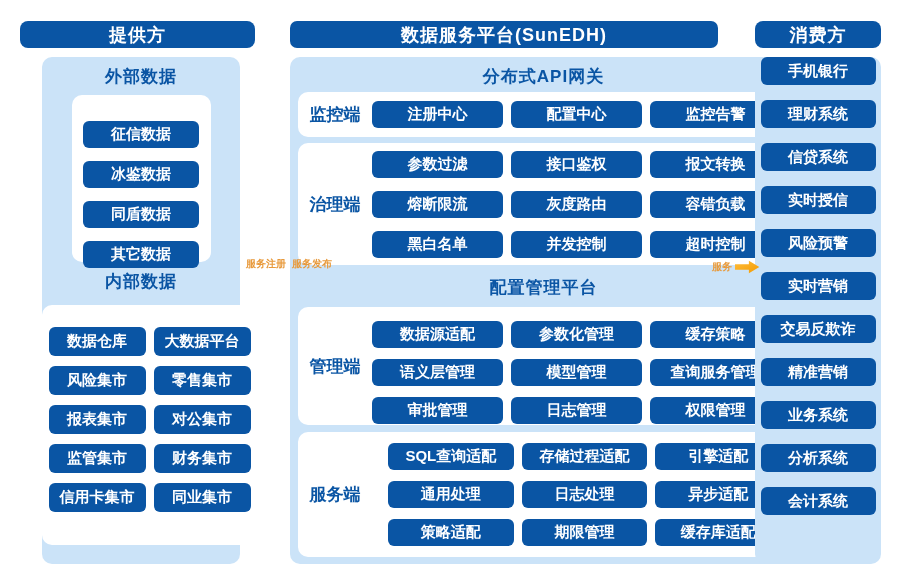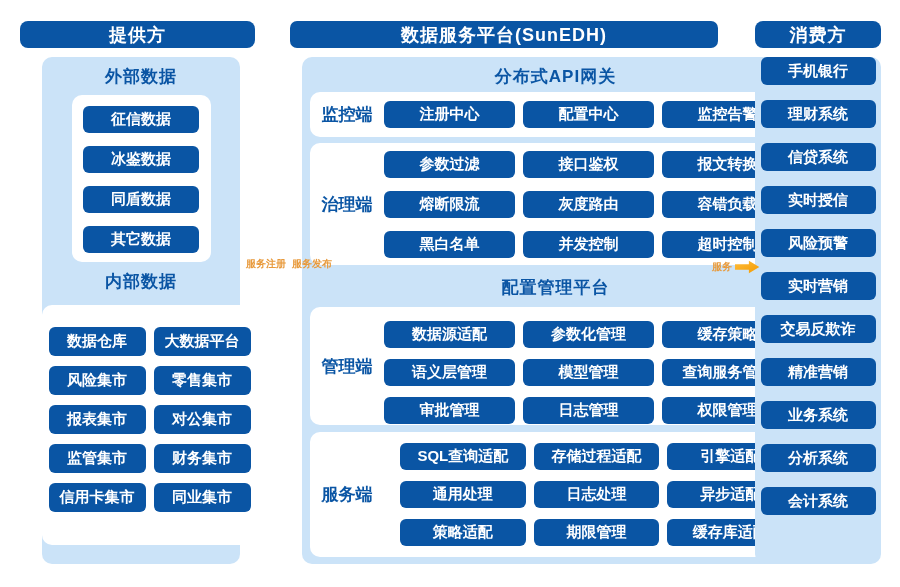--- a/index.html
+++ b/index.html
@@ -29,21 +29,21 @@
   #hdr-right { left: 755px; width: 126px; }
 
   .panel {
     position: absolute;
     top: 57px;
     height: 507px;
     background: var(--panel, #cbe3f8);
     border-radius: 10px;
   }
   #panel-left  { left: 20px;  width: 198px; margin-left: 22px; }
-  #panel-mid   { left: 302px; width: 507px; }
+  #panel-mid   { left: 290px; width: 507px; }
   #panel-right {
     left: 755px; width: 126px;
     display: flex; flex-direction: column; align-items: center;
     gap: 15px;
   }
 
   .sec-title {
     color: var(--primary, #0a55a4);
     font-weight: bold;
     font-size: 17px;
@@ -68,21 +68,21 @@
     justify-content: center;
     font-weight: bold;
     font-size: 15px;
     white-space: nowrap;
   }
 
   
   #box-external {
     width: 139px; height: 167px;
     margin: 8px auto 0;
-    padding-top: 11px;
+    padding-top: 26px;
     display: grid;
     grid-template-columns: 116px;
     grid-auto-rows: 27px;
     row-gap: 13px;
     justify-content: center;
   }
   #box-internal {
     width: 215px; height: 240px;
     margin: 13px auto 0;
     padding-top: 22px;

